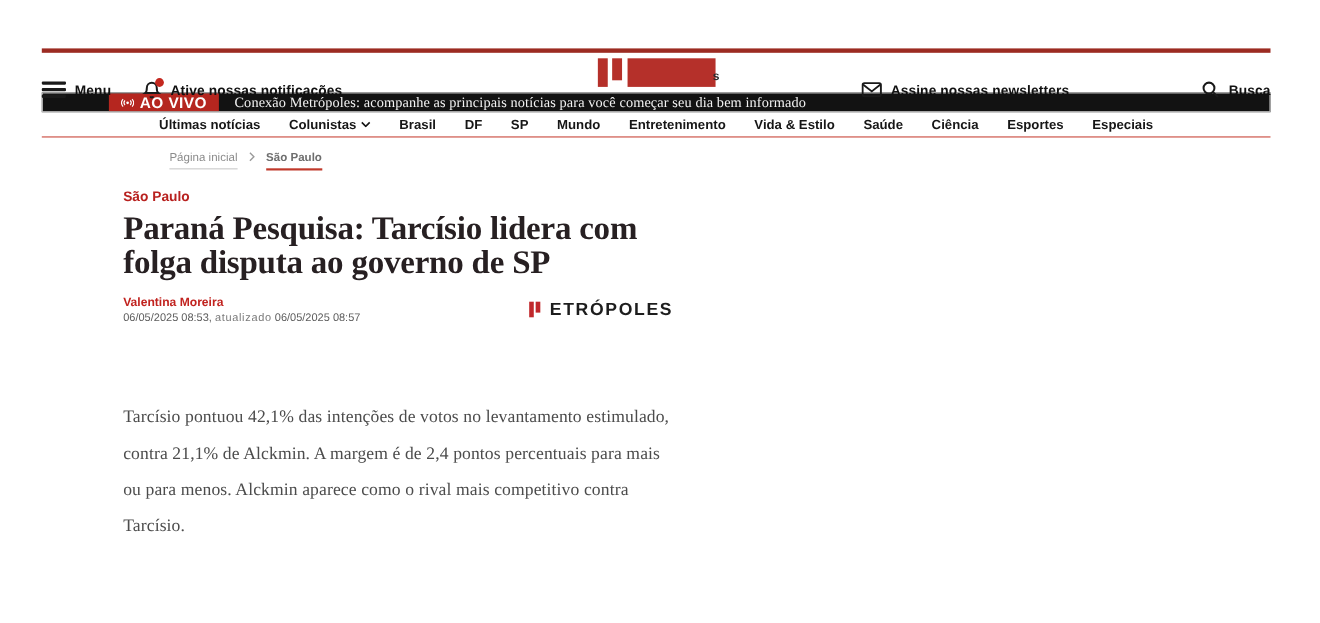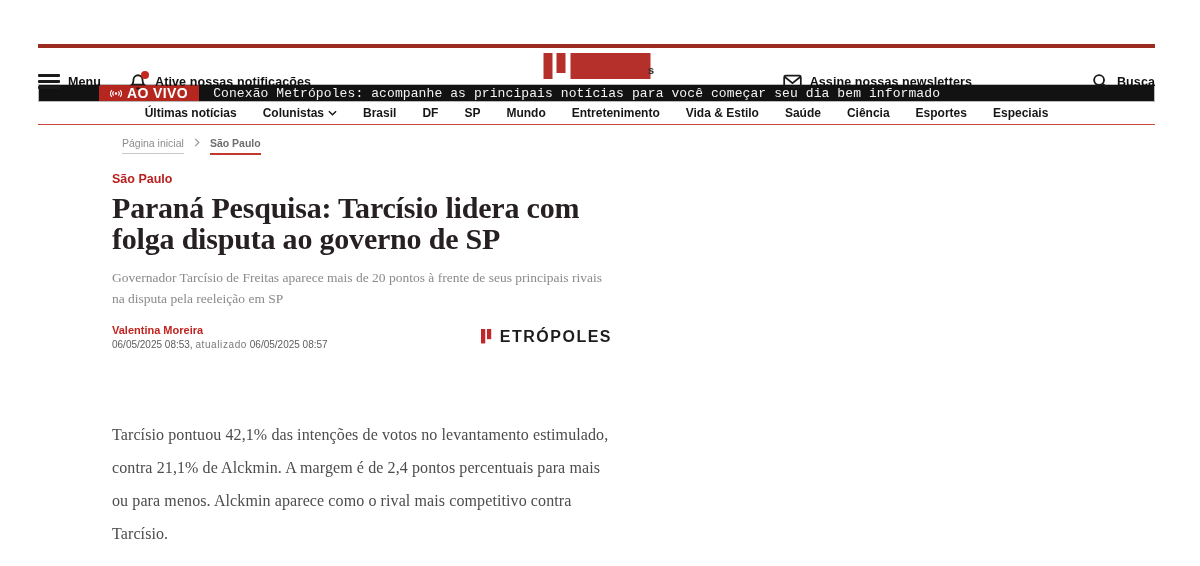--- a/index.html
+++ b/index.html
@@ -25,31 +25,31 @@
                display:flex; align-items:flex-start; height:26px; cursor:pointer; }
   .site-logo .leg1 { width:9px; height:26px; background:#b5302a; margin-right:4px; }
   .site-logo .leg2 { width:9px; height:20px; background:#b5302a; margin-right:5px; }
   .site-logo .block { width:80px; height:26px; background:#b5302a; position:relative; }
   .site-logo .remnant { position:absolute; right:-4px; bottom:3px; font-size:11px; font-weight:bold; color:#2b2b2b; }
 
   
   .live-bar { height:18px; background:#121212; border:1px solid #b9b9b9; display:flex; align-items:center; }
   .live-badge { height:100%; background:#b5261f; color:#fff; display:flex; align-items:center; gap:5px;
                 padding:0 11px; margin-left:60px; font-size:14px; font-weight:bold; letter-spacing:.4px; }
-  .live-text { color:#f3f3f3; font-family:Liberation Mono, monospace; font-size:13px; margin-left:14px;
+  .live-text { color:#f3f3f3; font-family:Liberation Serif, serif; font-size:13px; margin-left:14px;
                letter-spacing:.1px; cursor:pointer; }
 
   
   .main-nav { height:23px; display:flex; justify-content:center; gap:26px;
               border-bottom:1px solid #c9473a; }
   .nav-item { font-size:12px; font-weight:bold; color:#161616; text-decoration:none; display:flex;
               align-items:center; gap:4px; cursor:pointer; white-space:nowrap; }
 
   
-  .breadcrumb { margin:12px 0 0 84px; display:flex; align-items:flex-start; gap:10px; font-size:10.5px; color:#8c8c8c; }
+  .breadcrumb { margin:12px 0 0 116px; display:flex; align-items:flex-start; gap:10px; font-size:10.5px; color:#8c8c8c; }
   .crumb { cursor:pointer; padding-bottom:4px; }
   .crumb-home { border-bottom:1px solid #c9c9c9; }
   .crumb-current { color:#6e6e6e; border-bottom:2px solid #c0392b; font-weight:bold; }
   .crumb-sep { color:#9a9a9a; font-size:10px; margin-top:1px; }
 
   
   .article { margin-left:74px; width:505px; }
   .category { margin-top:17px; font-size:12.5px; font-weight:bold; color:#b8211f; cursor:pointer; }
   .title { margin-top:6px; font-family:"Liberation Serif", serif; font-weight:bold; font-size:30px;
            line-height:31px; color:#272022; letter-spacing:-.2px; max-width:505px; }
@@ -191,21 +191,20 @@
       <svg width="6" height="9" viewBox="0 0 6 10" fill="none" stroke="#9a9a9a" stroke-width="1.4">
           <path d="M1 1l4 4-4 4"></path>
         </svg>
     </span>
     <span class="crumb crumb-current">São Paulo</span>
   </div>
 
   <main class="article">
     <div class="category">São Paulo</div>
     <h1 class="title">Paraná Pesquisa: Tarcísio lidera com folga disputa ao governo de SP</h1>
-    <p class="subtitle">Governador Tarcísio de Freitas aparece mais de 20 pontos à frente de seus principais rivais na disputa pela reeleição em SP</p>
 
     <div class="author-row">
       <div>
         <div class="author-name">Valentina Moreira</div>
         <div class="dateline">
           <span>06/05/2025 08:53,</span>
           <span class="updated-label">atualizado</span>
           <span>06/05/2025 08:57</span>
         </div>
       </div>

